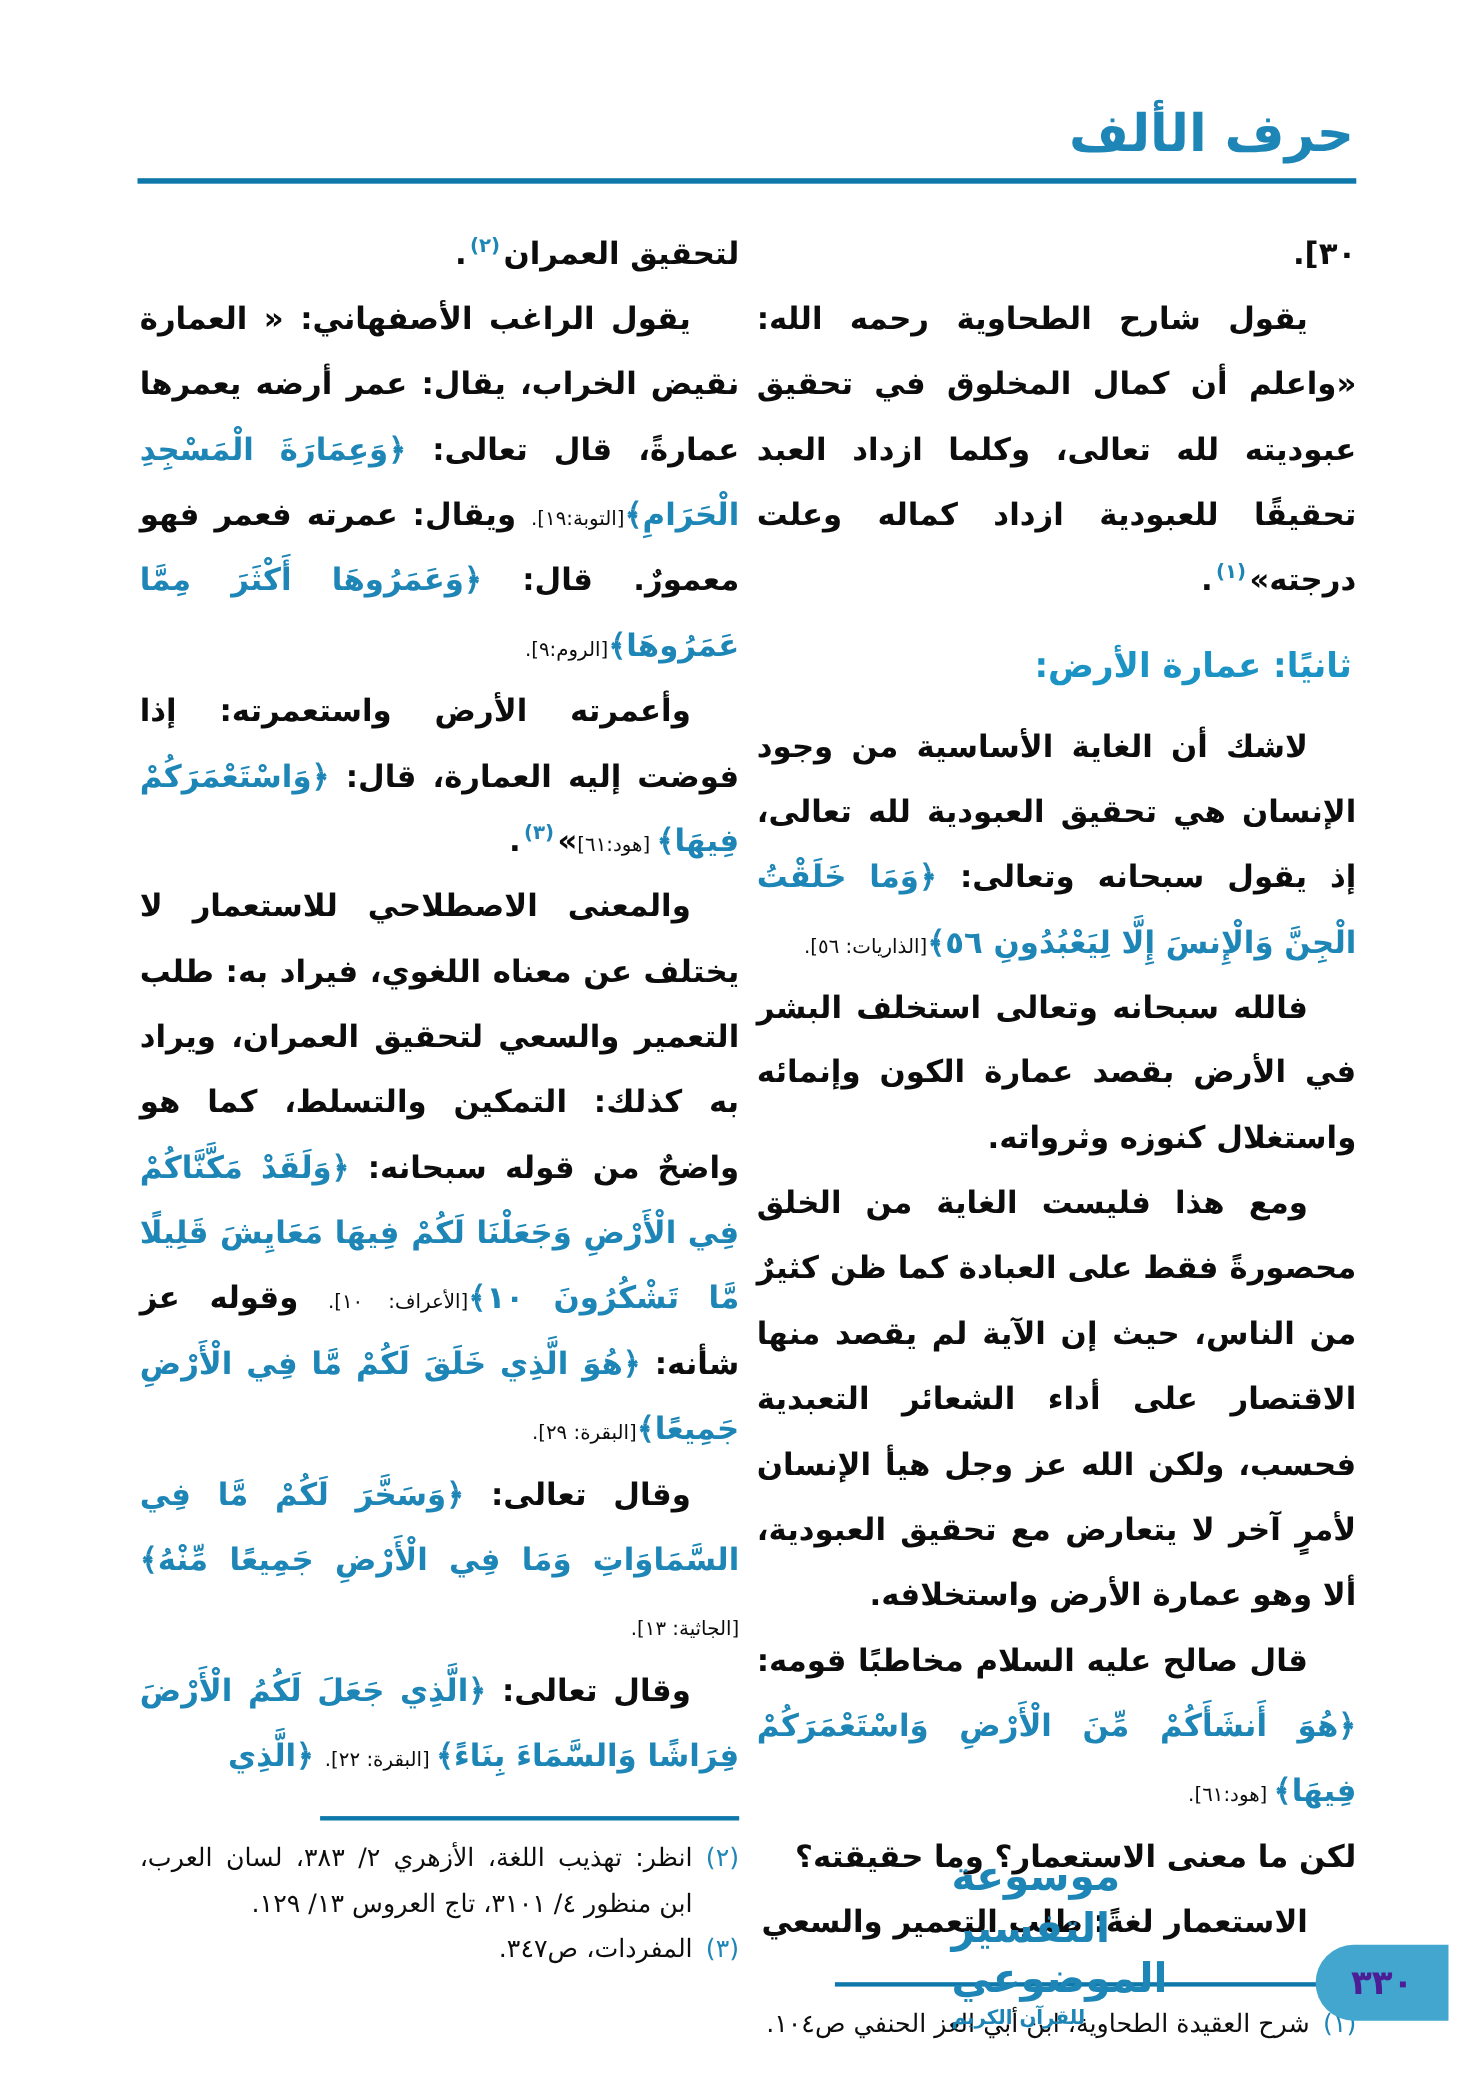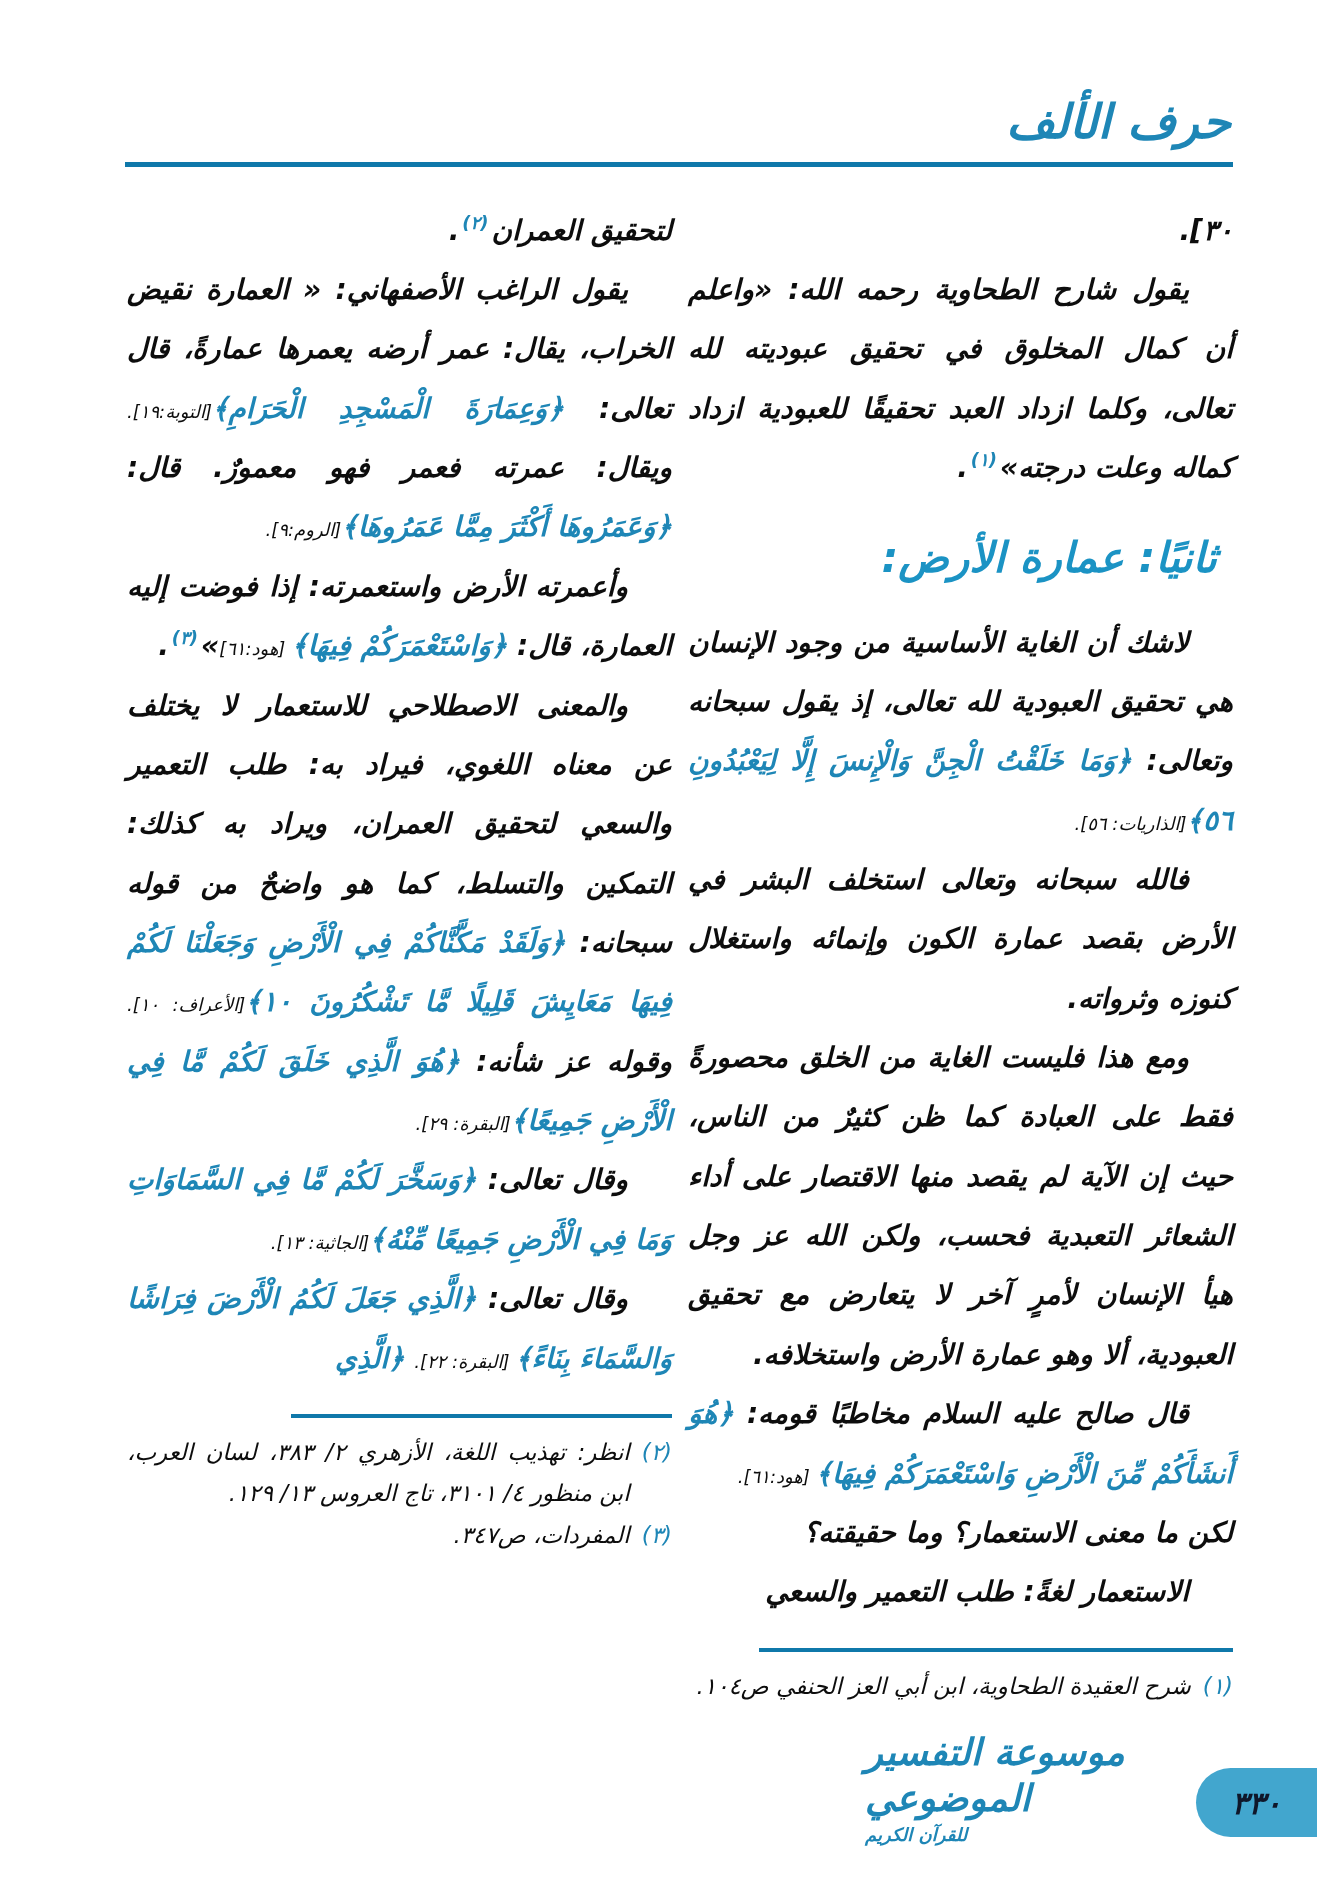--- a/index.html
+++ b/index.html
@@ -5,36 +5,35 @@
   html,body{margin:0;padding:0;background:#ffffff;}
   .page{
     position:relative;
     width:1295px;height:1890px;
     margin:0 auto;
     background:#ffffff;
     direction:rtl;
     font-family:"DejaVu Sans", sans-serif;
     color:#0d0d0d;
     overflow:hidden;
-    font-style:italic;
   }
   
   .header{margin:96px 86px 0 105px;}
   .header-title{
     font-size:47px;font-weight:bold;color:var(--accent,#1e86b6);
     text-align:right;line-height:1.1;letter-spacing:1px;
   }
   .header-rule{height:5px;background:var(--rule,#0f78aa);margin:14px 84px 0 103px;}
   
   .columns{display:flex;gap:16px;margin:34px 84px 0 105px;align-items:flex-start;}
   .column{width:calc(50% - 8px);}
   .para{margin:0;font-size:28px;font-weight:bold;line-height:2.12;text-align:justify;}
   .para.indent{text-indent:44px;}
   .para.indent2{text-indent:150px;}
-  .para.heading{color:var(--heading,#1b93c4);font-size:42px;margin:16px 12px 10px;text-indent:4px;}
+  .para.heading{color:var(--heading,#1b93c4);font-size:31px;margin:16px 0 10px;text-indent:4px;}
   .seg-n{}
   .seg-q{color:var(--accent,#1e86b6);}
   .seg-c{font-size:18px;font-weight:normal;}
   .seg-s{color:var(--accent,#1e86b6);font-size:18px;vertical-align:11px;margin:0 3px;}
   
   .fn-rule{height:4px;background:var(--rule,#0f78aa);margin:26px 0 14px;}
   .column-right .fn-rule{width:87%;}
   .column-left .fn-rule{width:70%;}
   .fn{display:flex;gap:12px;font-size:23px;font-weight:normal;line-height:1.8;text-align:justify;}
   .fn-num{color:var(--accent,#1e86b6);white-space:nowrap;}
@@ -42,21 +41,21 @@
   
   .logo{position:absolute;bottom:45px;right:142px;width:310px;text-align:left;color:var(--accent,#1e86b6);}
   .logo-line1{font-size:37px;font-weight:bold;line-height:1.25;}
   .logo-line2{font-size:18px;font-weight:bold;margin-top:2px;letter-spacing:2px;}
   .pill{
     position:absolute;bottom:53px;right:0;
     width:121px;height:69px;background:var(--pill,#42a6ce);
     border-radius:36px 0 0 36px;
     display:flex;align-items:center;justify-content:center;
   }
-  .pill-num{color:#0f172a;font-size:31px;font-weight:bold;}
+  .pill-num{color:#4c1d95;font-size:31px;font-weight:bold;}
 </style>
 </head>
 <body>
 
 <div class="page">
 
   <div class="header">
     <div class="header-title">حرف الألف</div>
   </div>
   <div class="header-rule"></div>

